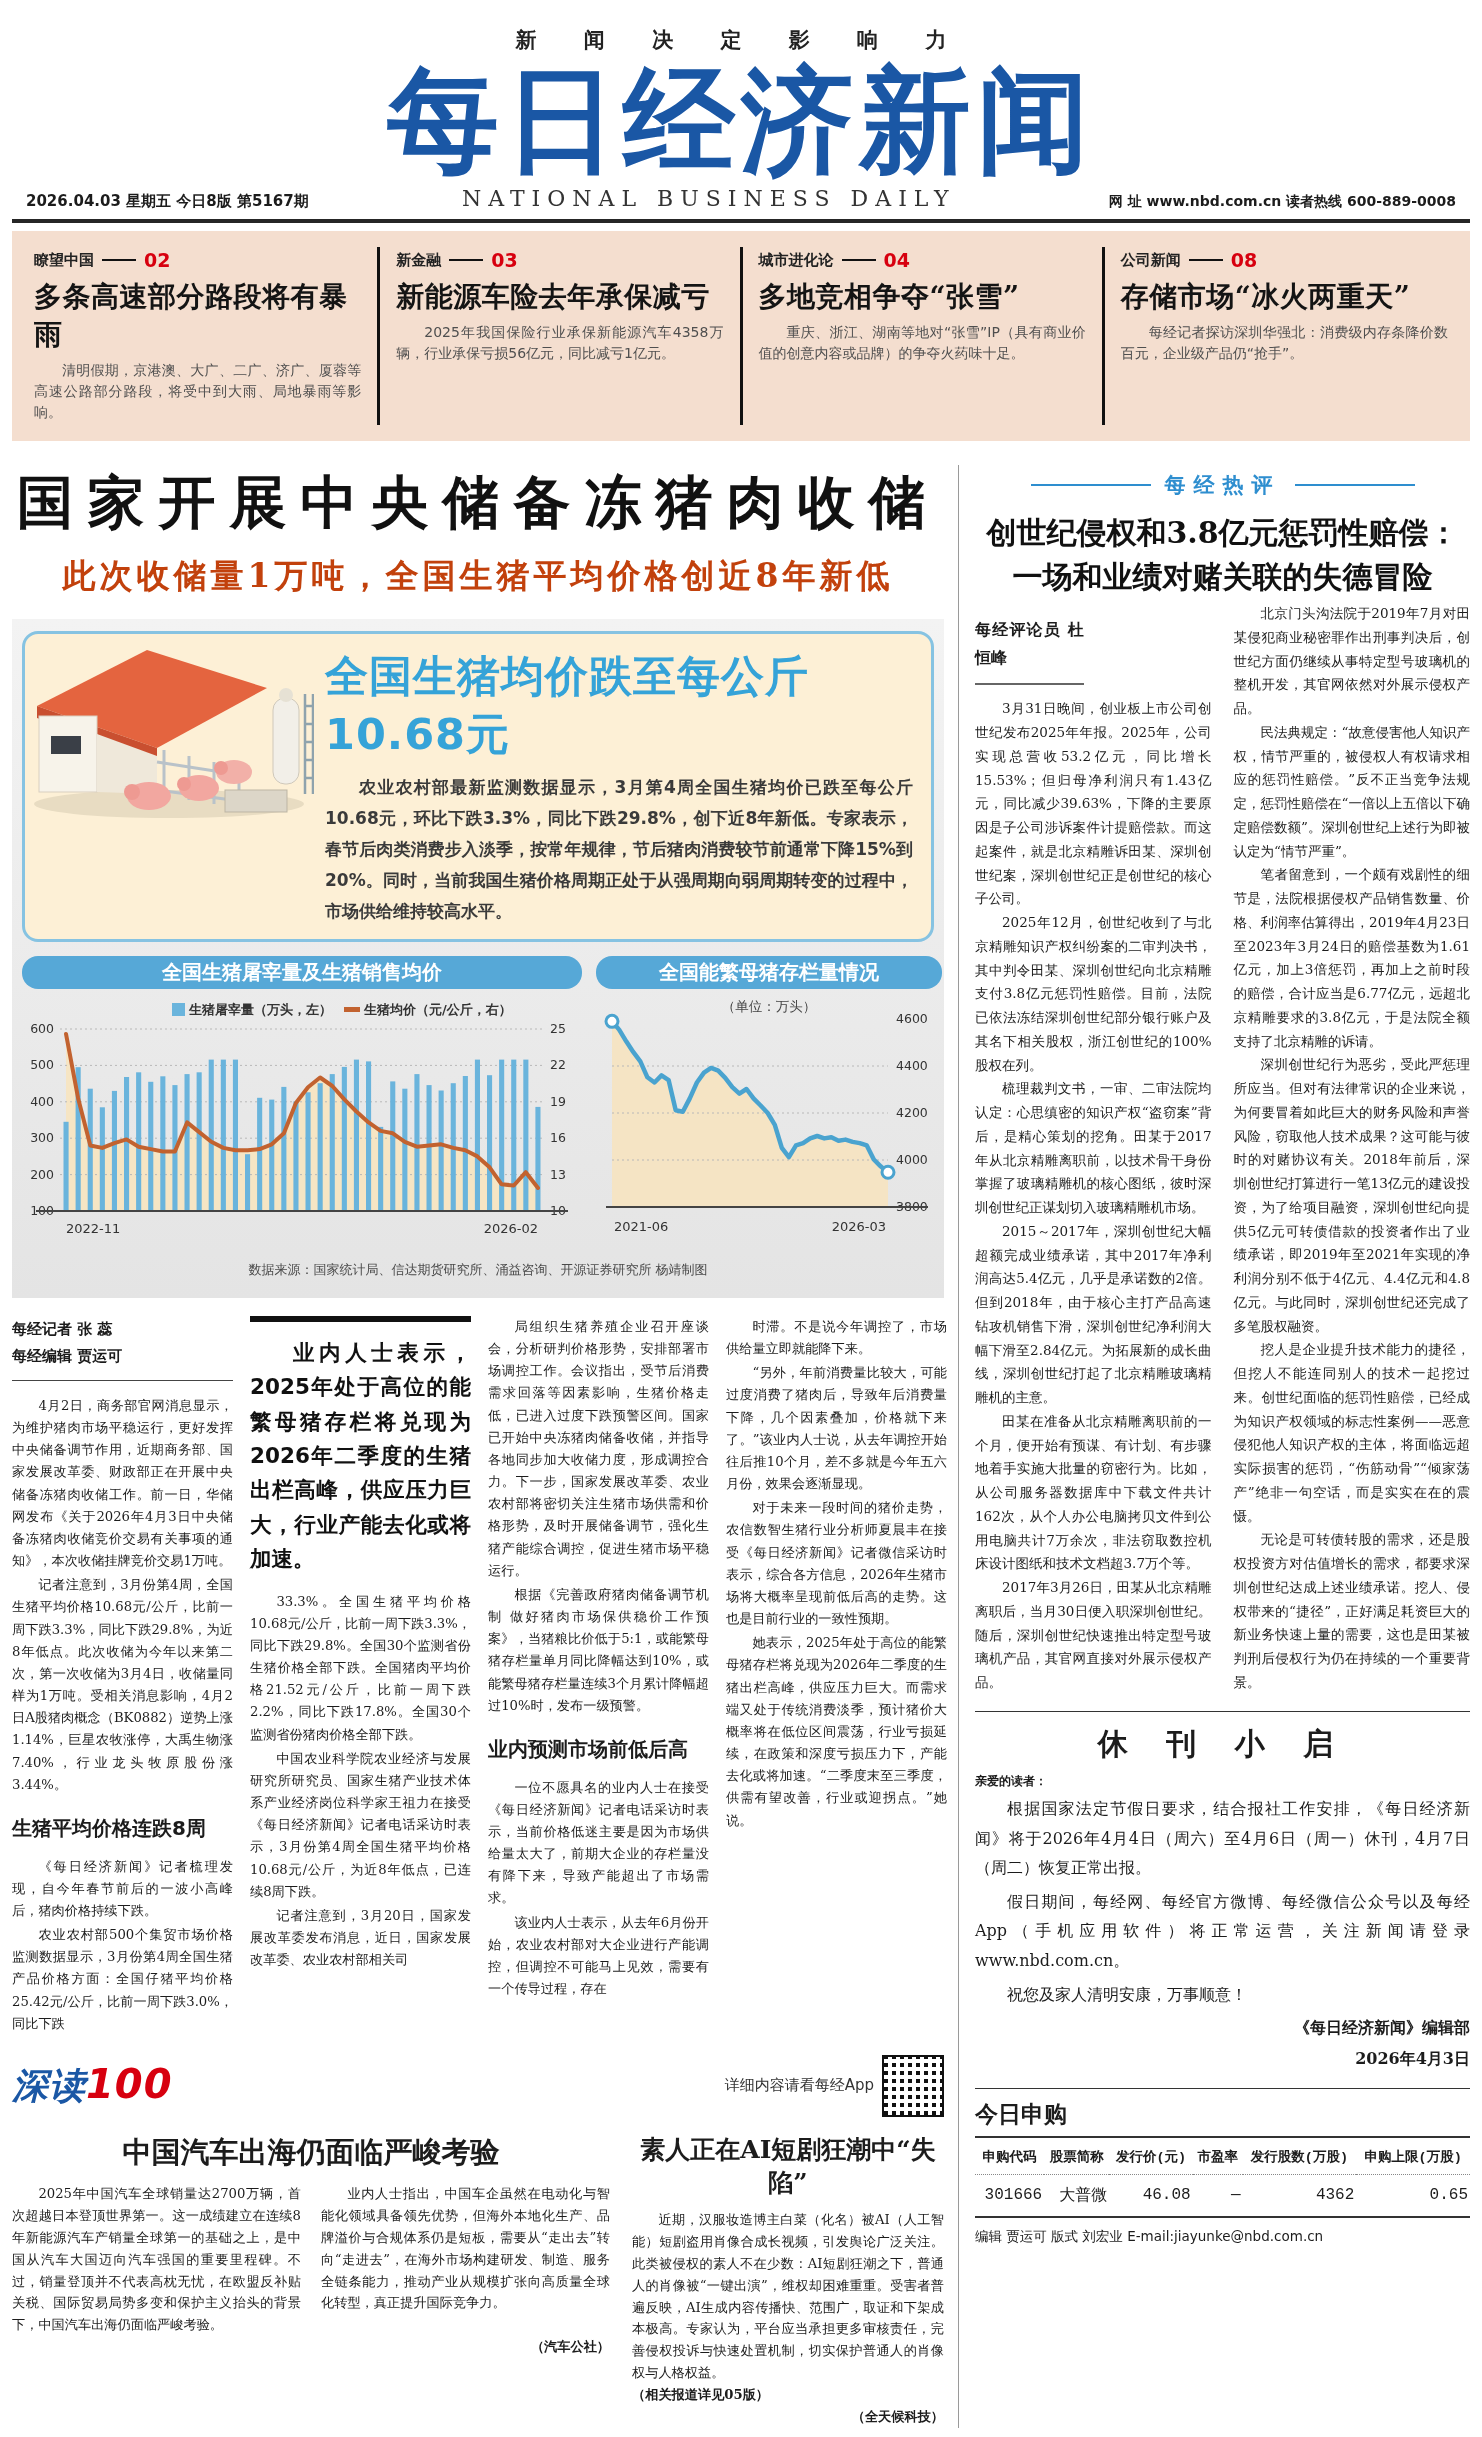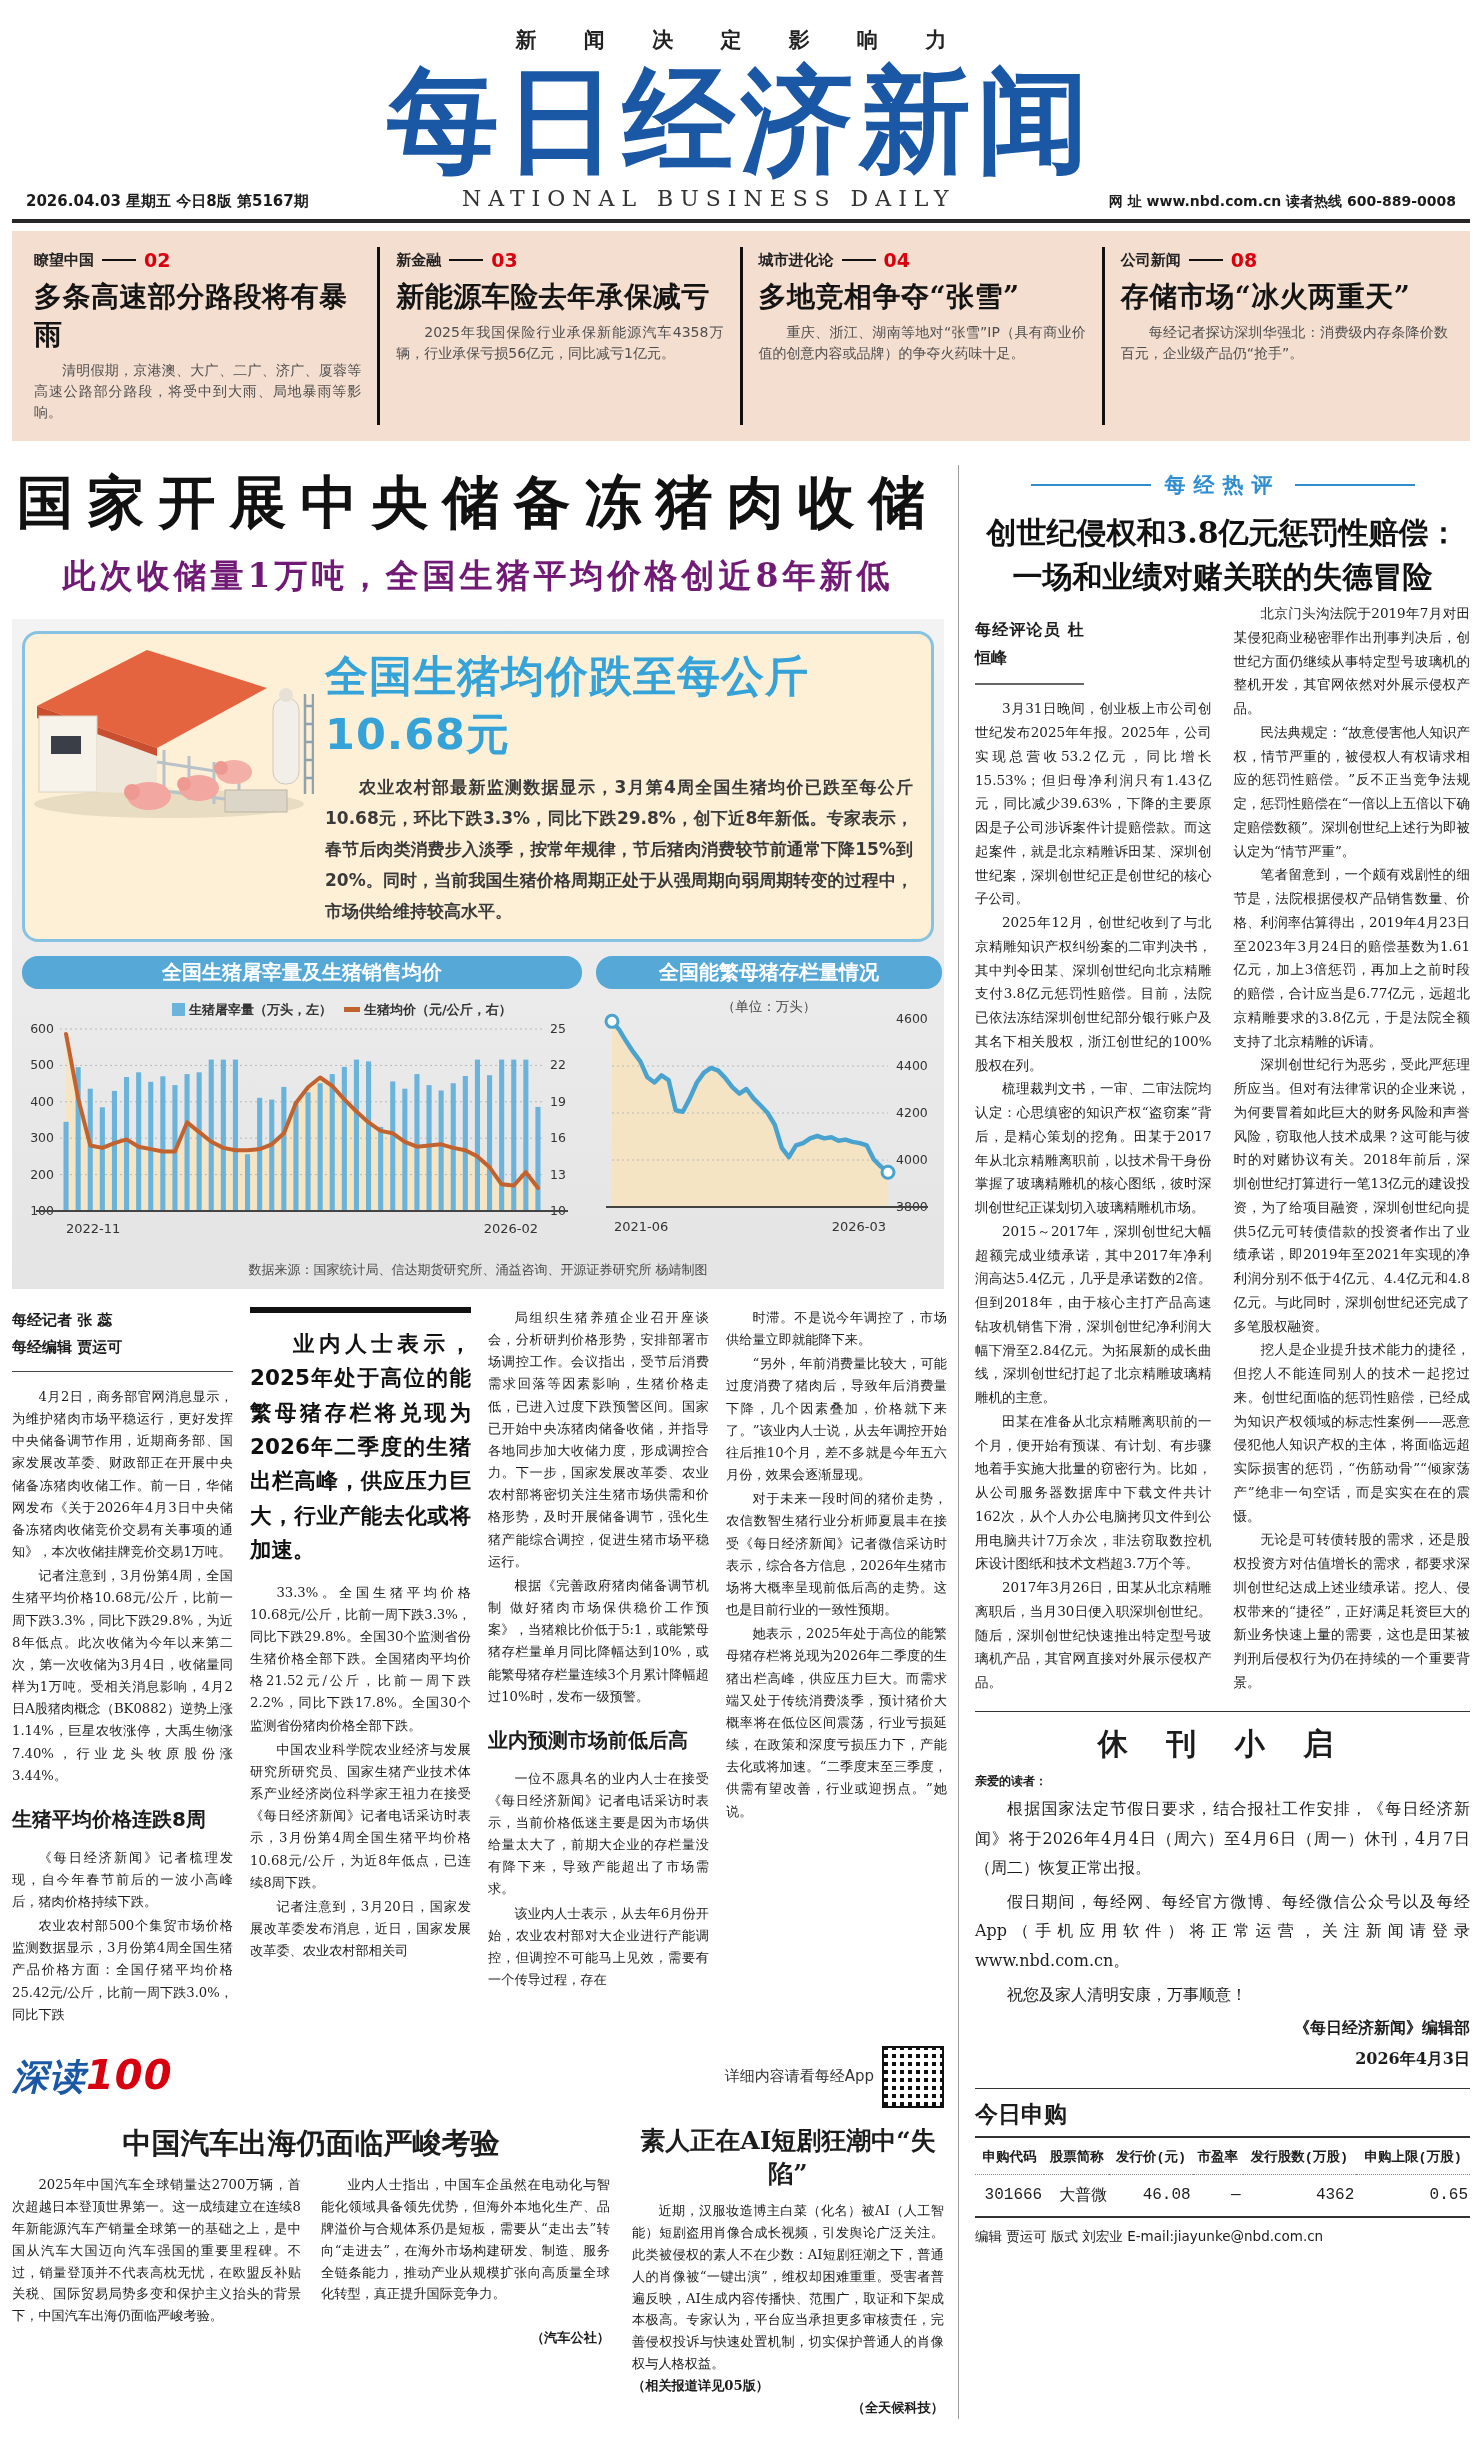--- a/index.html
+++ b/index.html
@@ -22,23 +22,23 @@
   .kick-dash{width:34px;border-top:2px solid #111;}
   .kick-num{font-size:19px;font-weight:900;color:#d7000f;font-family:"DejaVu Sans","Liberation Sans",sans-serif;}
   .t-title{font-size:28px;font-weight:900;margin:7px 0 6px 0;color:#141414;letter-spacing:0.5px;}
   .t-body{font-size:14px;color:#4f4f4f;text-align:justify;line-height:1.5;text-indent:2em;font-family:"DejaVu Sans","Liberation Sans",sans-serif;}
   
   .content{display:flex;margin-top:24px;}
   .main-left{width:932px;flex:0 0 932px;}
   .right-col{flex:1;border-left:1px solid #9a9a9a;margin-left:14px;padding-left:16px;}
   
   .lead-h1{text-align:center;font-size:57px;font-weight:900;letter-spacing:14px;color:#111;}
-  .lead-h2{text-align:center;font-size:33px;font-weight:700;letter-spacing:4px;margin-top:12px;color:#701a75;}
-  
-  .info{background:linear-gradient(#f3f3f3,#e4e4e4);margin-top:20px;padding:12px 10px 10px 10px;}
+  .lead-h2{text-align:center;font-size:33px;font-weight:700;letter-spacing:4px;margin-top:12px;color:#c2410c;}
+  
+  .info{background:linear-gradient(#f3f3f3,#e4e4e4);margin-top:20px;padding:12px 10px 19px 10px;}
   .banner{position:relative;border:3px solid #86c3e2;border-radius:16px;background:#fdf0d6;min-height:190px;padding:14px 18px 12px 300px;box-sizing:border-box;}
   .farm{position:absolute;left:4px;top:10px;}
   .banner-title{font-size:43px;font-weight:900;color:#35a3d8;letter-spacing:1px;font-family:"DejaVu Sans","Liberation Sans",sans-serif;}
   .banner-body{font-size:17px;font-weight:700;color:#3a3a3a;line-height:1.82;text-align:justify;text-indent:2em;margin-top:8px;font-family:"DejaVu Sans","Liberation Sans",sans-serif;}
   .charts{display:flex;gap:14px;margin-top:14px;}
   .panel-h{background:#56a8d7;color:#fff;font-weight:700;font-size:20px;text-align:center;border-radius:16px;padding:3px 0;font-family:"DejaVu Sans","Liberation Sans",sans-serif;}
   .caption{font-size:13px;color:#4a4a4a;text-align:center;margin-top:10px;font-family:"DejaVu Sans","Liberation Sans",sans-serif;}
   
   .article{display:flex;gap:17px;margin-top:18px;}
   .acol{width:221px;flex:0 0 221px;font-size:13.2px;line-height:1.68;text-align:justify;}

